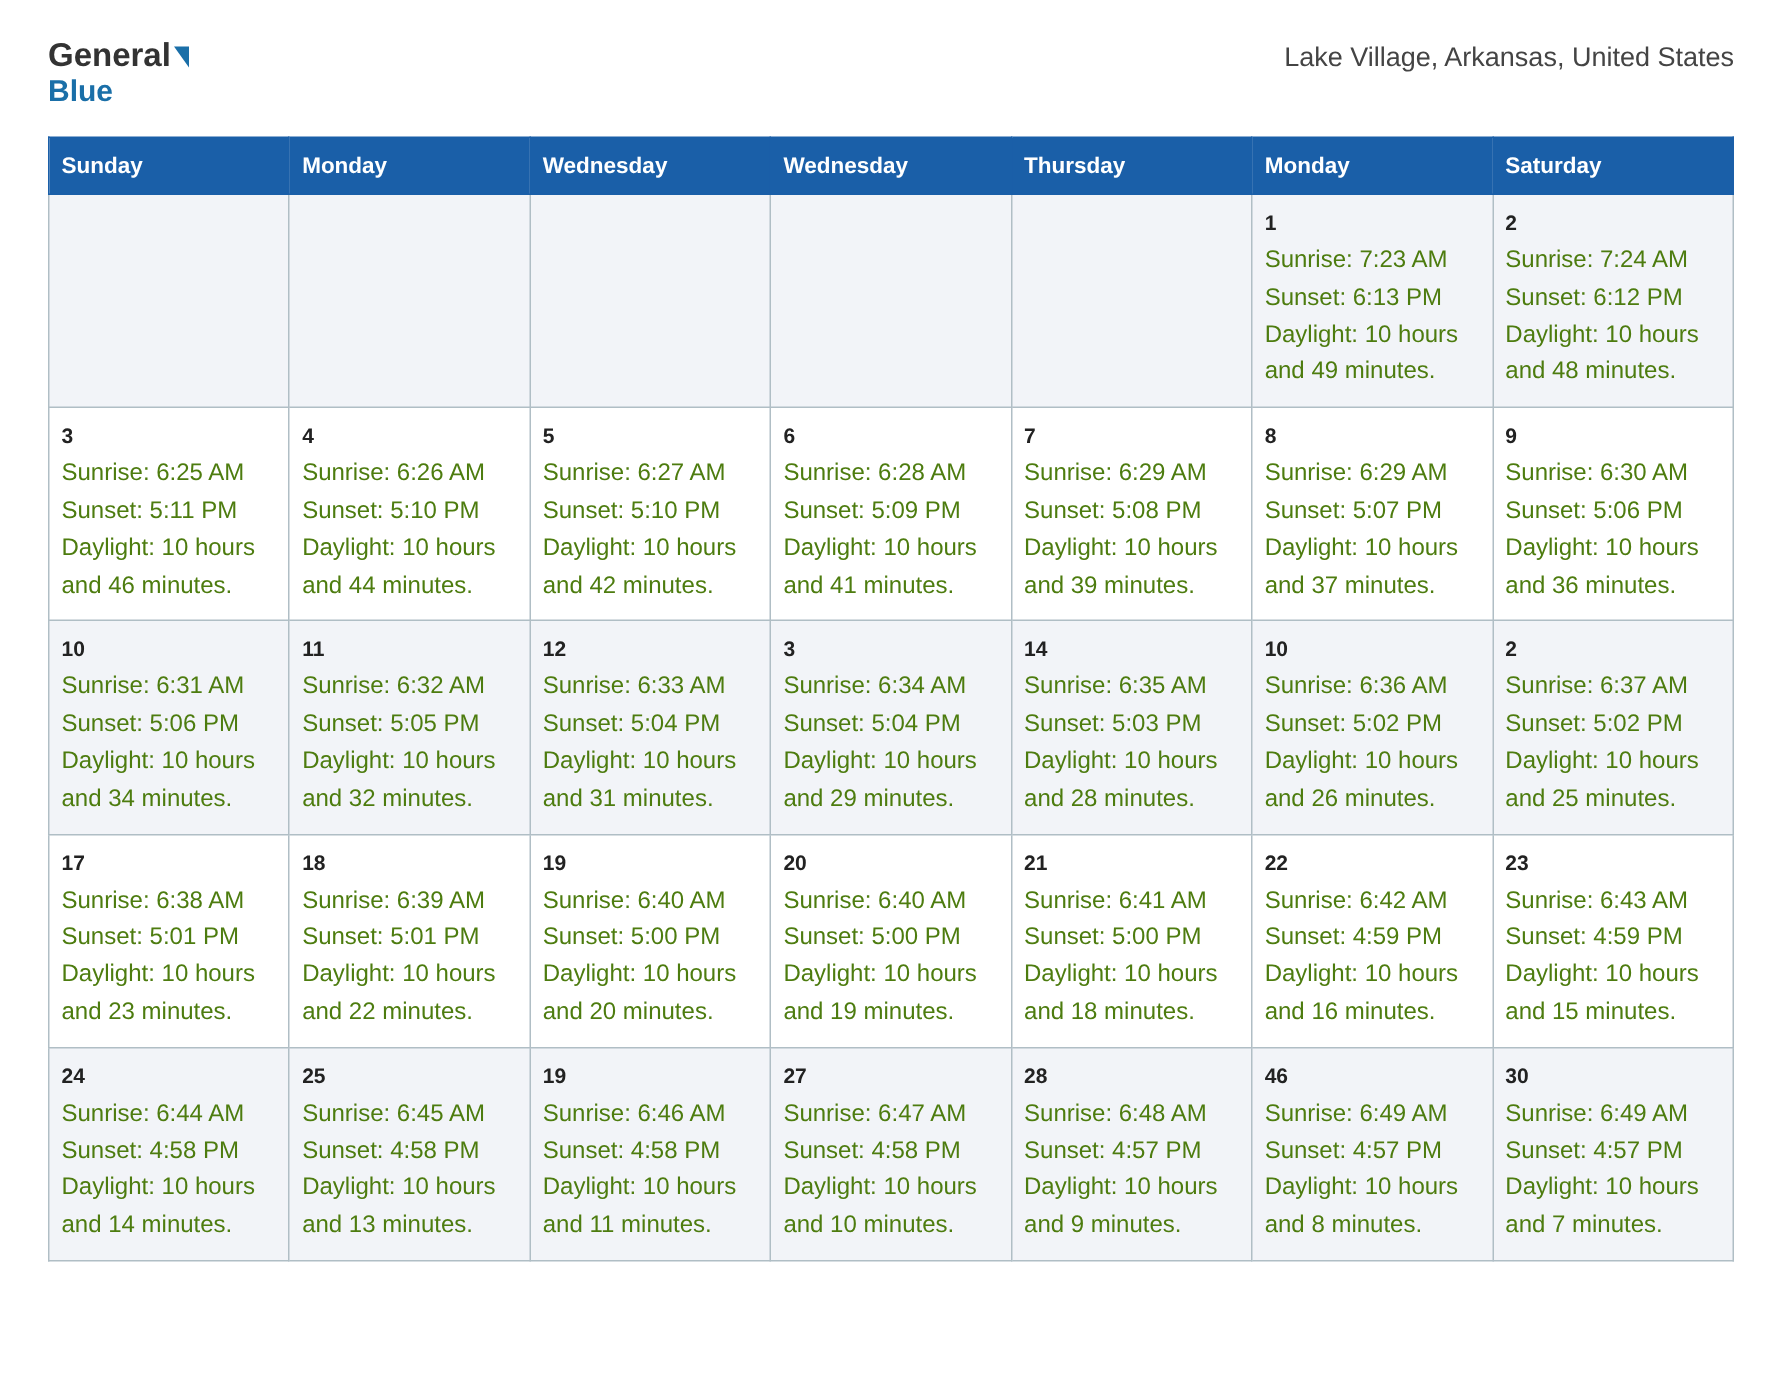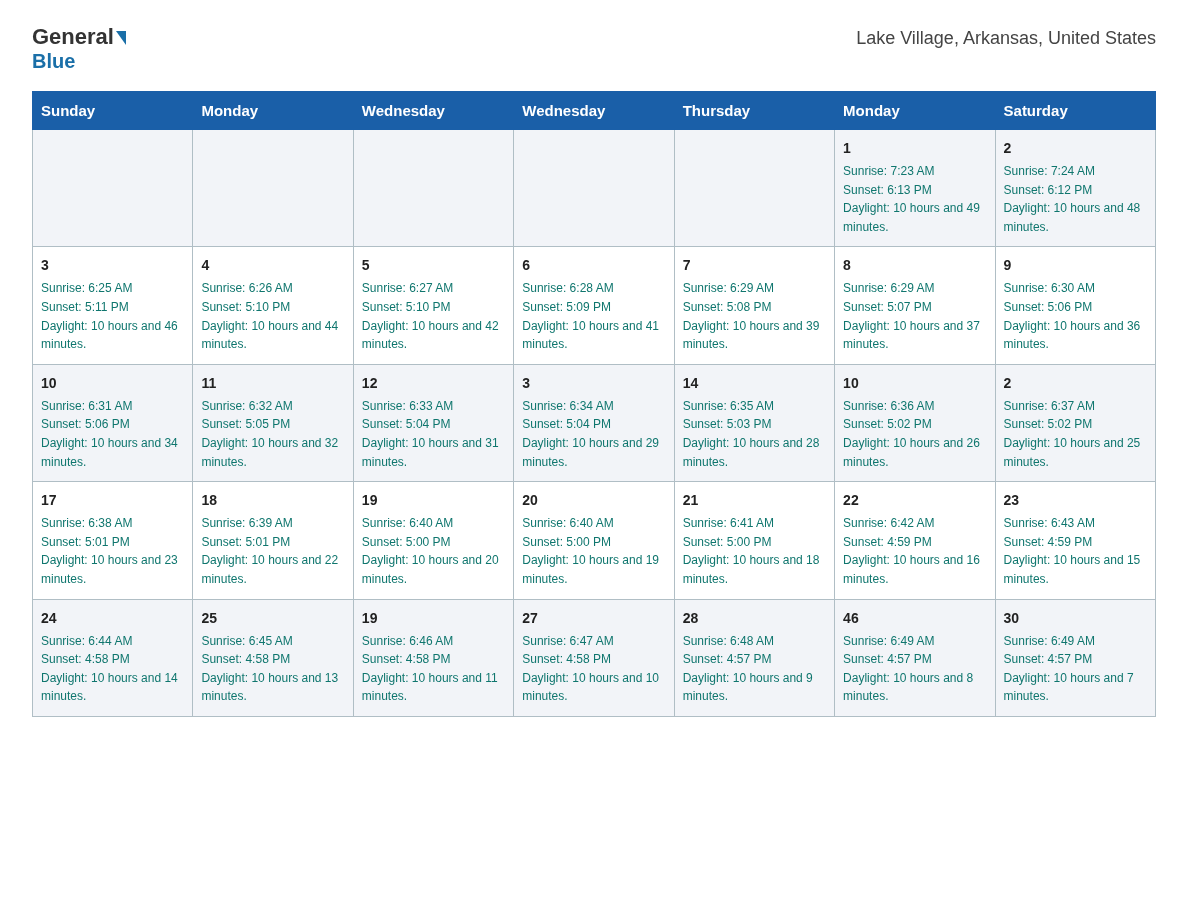--- a/index.html
+++ b/index.html
@@ -89,22 +89,22 @@
       min-height: 90px;
       height: 110px;
     }
     .day-num {
       font-size: 14px;
       font-weight: bold;
       display: block;
       margin-bottom: 3px;
     }
     .day-info {
-      font-size: 12px;
-      color: #0f766e;
+      font-size: 16px;
+      color: #4d7c0f;
       line-height: 1.55;
     }
     .empty-cell {
       background: #fff;
     }
     
     tbody tr:nth-child(even) td {
       background: #ffffff;
     }
     tbody tr:nth-child(odd) td {

